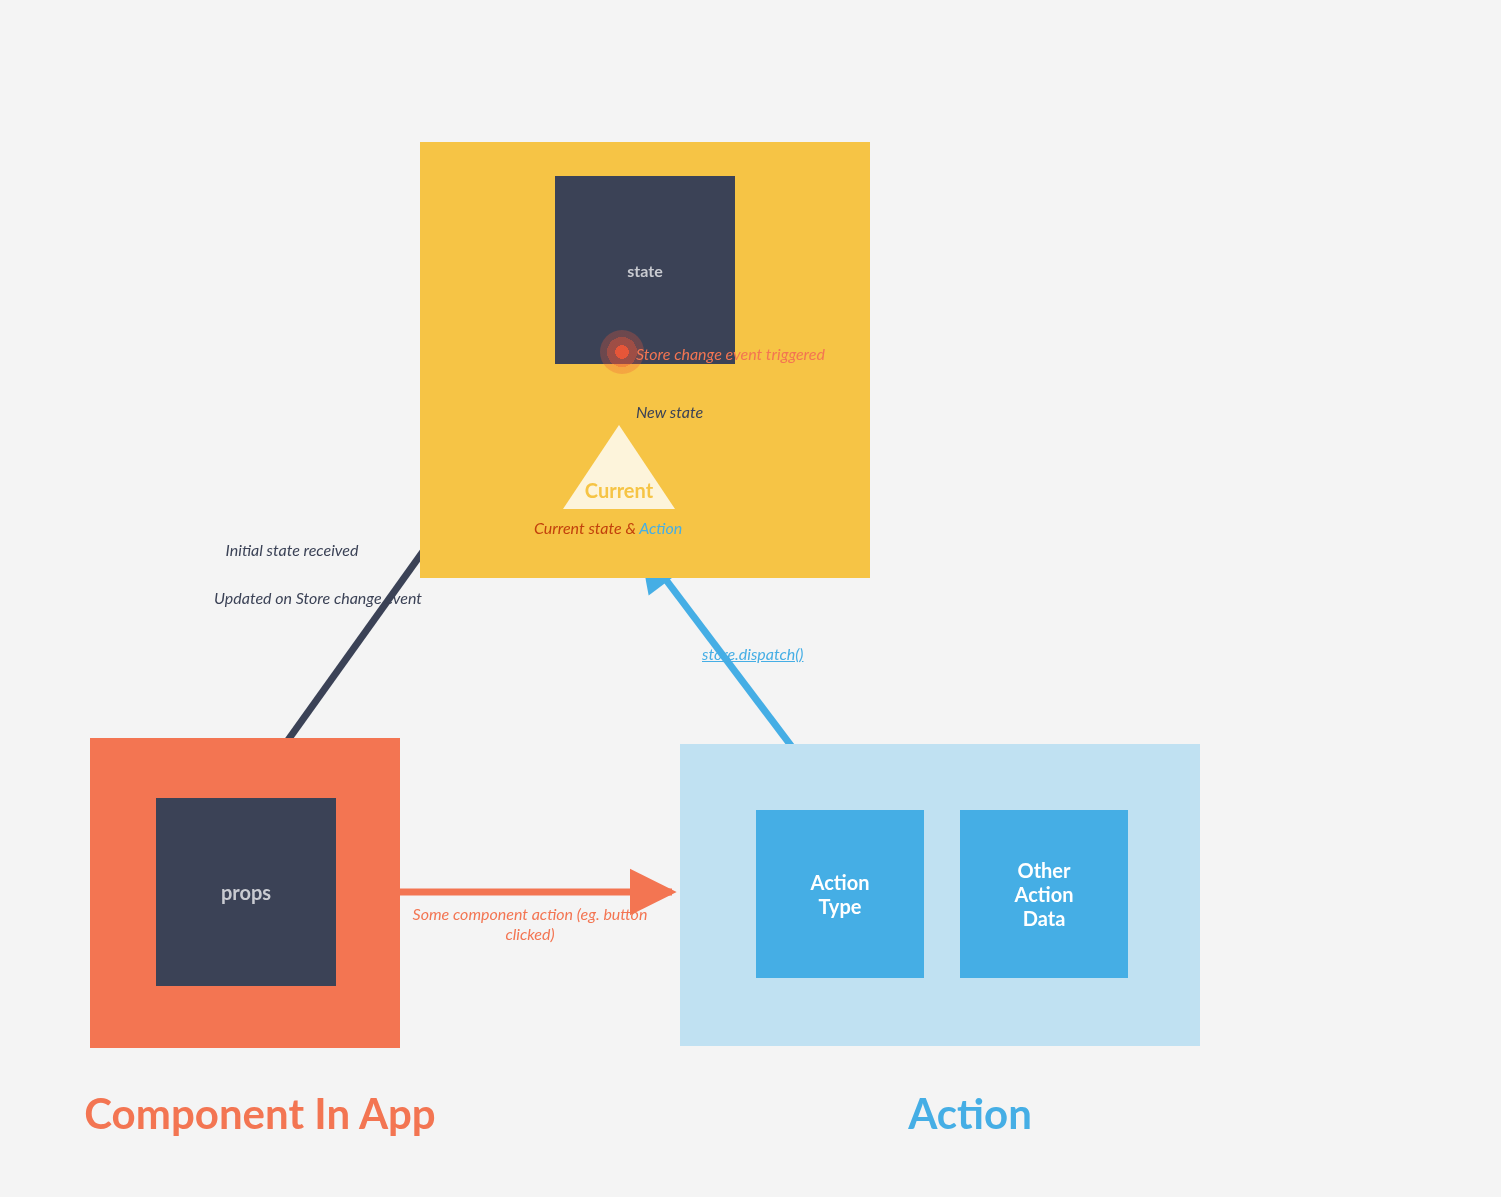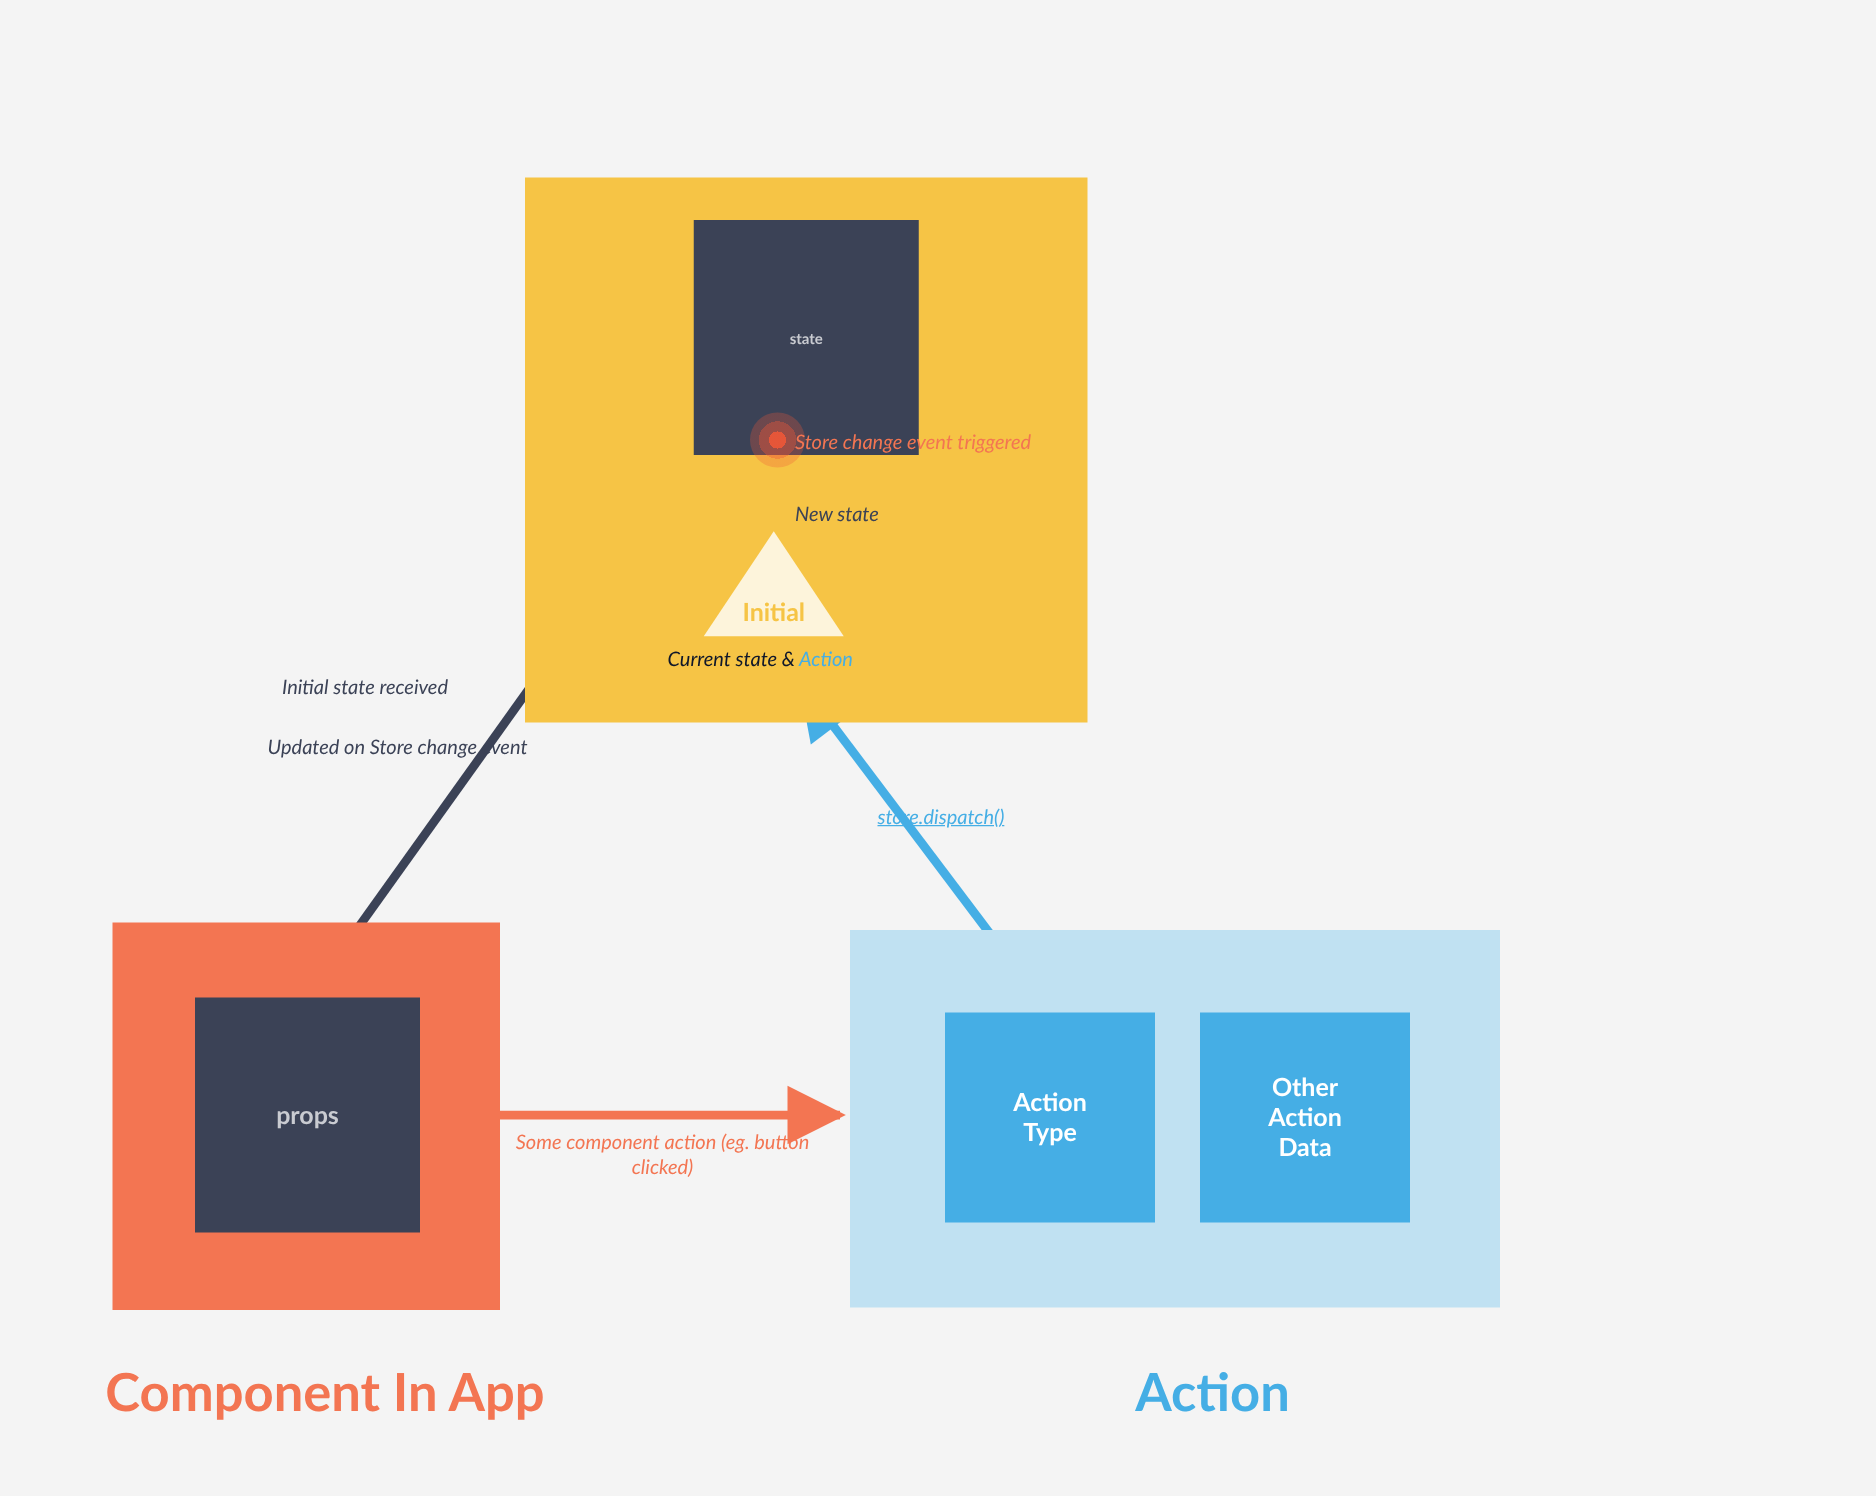--- a/index.html
+++ b/index.html
@@ -29,21 +29,21 @@
     width: 450px; height: 436px;
     background: #f6c445;
   }
   .state-box {
     position: absolute;
     left: 555px; top: 176px;
     width: 180px; height: 188px;
     background: #3b4256;
     color: #c9cbd1;
     font-weight: 700;
-    font-size: 12px;
+    font-size: 16px;
     display: flex; align-items: center; justify-content: center;
   }
   .reducer-tri {
     position: absolute;
     left: 563px; top: 425px;
     width: 0; height: 0;
     border-left: 56px solid transparent;
     border-right: 56px solid transparent;
     border-bottom: 84px solid #fdf4db;
   }
@@ -101,21 +101,21 @@
     position: absolute;
     font-style: italic;
     font-size: 16px;
     line-height: 1.25;
     color: #3b4256;
   }
   .anno.initial { left: 162px; top: 540px; width: 260px; text-align: center; }
   .anno.updated { left: 86px;  top: 588px; width: 336px; text-align: right; font-style: italic; }
   .anno.newstate{ left: 636px; top: 402px; }
   .anno.current-wrap { left: 534px; top: 518px; white-space: nowrap; }
-  .anno.current-wrap .cs   { color: #0f172a; font-style: italic; }
+  .anno.current-wrap .cs   { color: #c2410c; font-style: italic; }
   .anno.current-wrap .act  { color: #45aee5; }
   .anno.storechg { left: 636px; top: 344px; color: #f37552; }
   .anno.dispatch { left: 702px; top: 644px; color: #45aee5; text-decoration: underline; }
   .anno.someact  { left: 390px; top: 904px; width: 280px; text-align: center; color: #f37552; }
 
   
   .pulse {
     position: absolute;
     left: 600px; top: 330px;
     width: 44px; height: 44px;
@@ -157,21 +157,21 @@
 
     <line x1="336" y1="892" x2="672" y2="892" stroke="#f37552" stroke-width="7" marker-end="url(#ah-orange)"></line>
 
     <line x1="838" y1="808" x2="642" y2="548" stroke="#45aee5" stroke-width="7" marker-end="url(#ah-blue)"></line>
   </svg>
 
   <div class="store-box"></div>
   <div class="state-box">state</div>
   <div class="pulse"></div>
   <div class="reducer-tri"></div>
-  <div class="reducer-label">Initial</div>
+  <div class="reducer-label">Current</div>
 
   <div class="comp-box"></div>
   <div class="props-box">props</div>
   <div class="title comp">Component In App</div>
 
   <div class="action-box"></div>
   <div class="atype-box">Action<br>Type</div>
   <div class="adata-box">Other<br>Action<br>Data</div>
   <div class="title action">Action</div>
 

